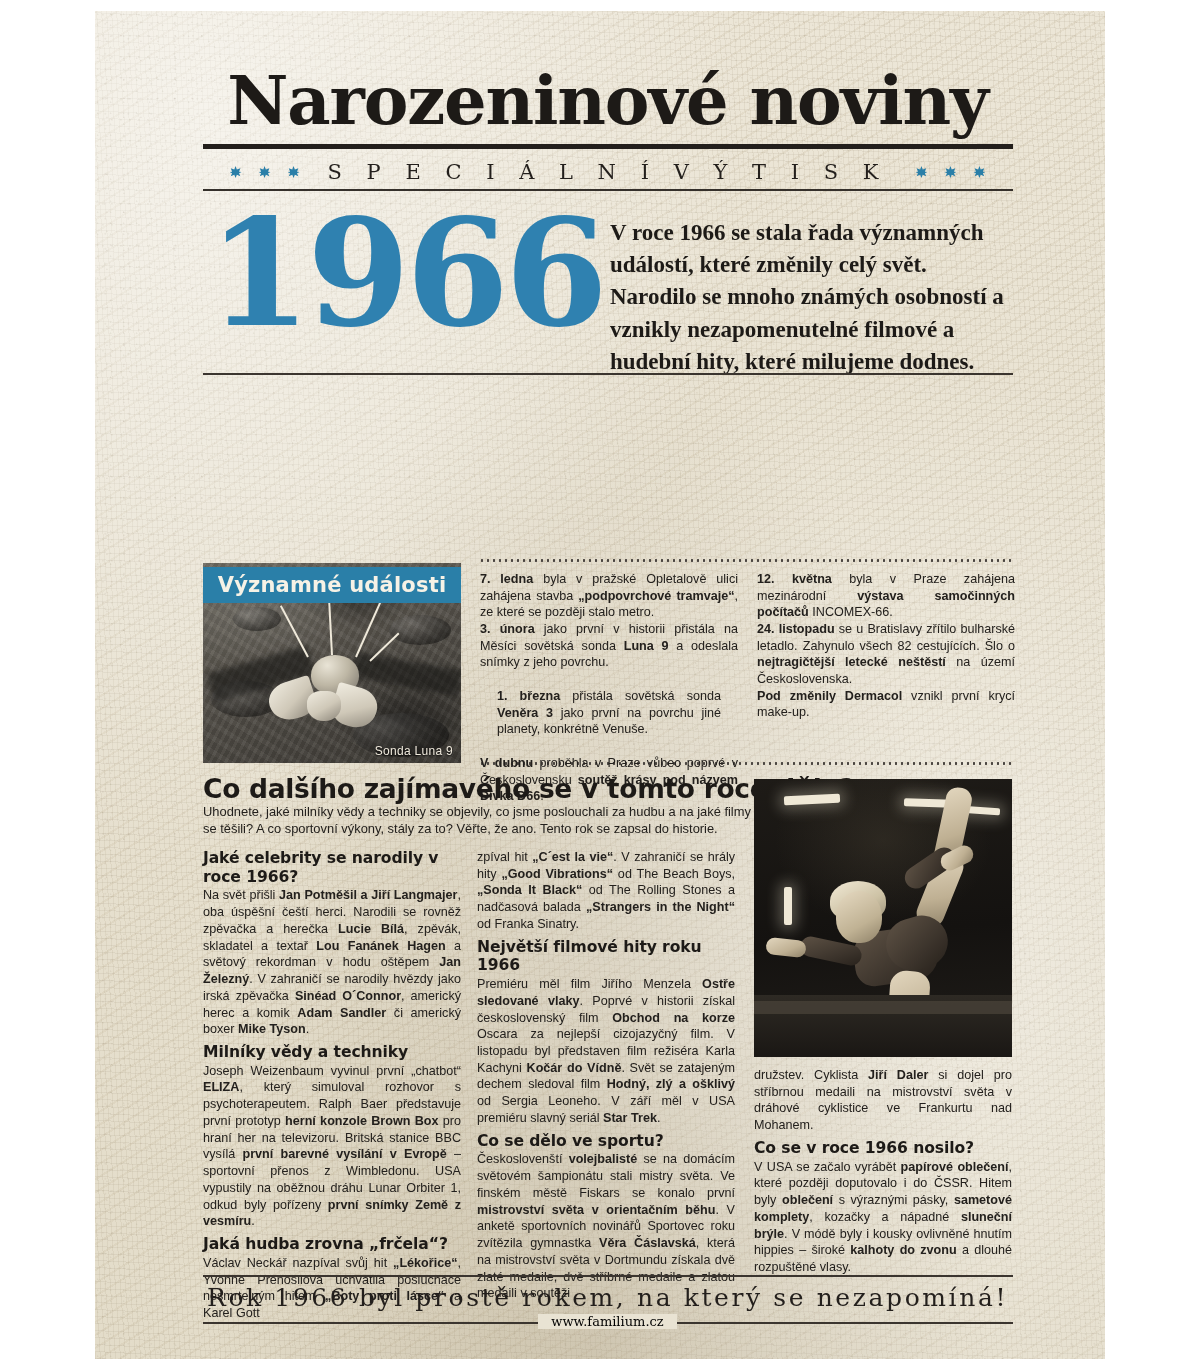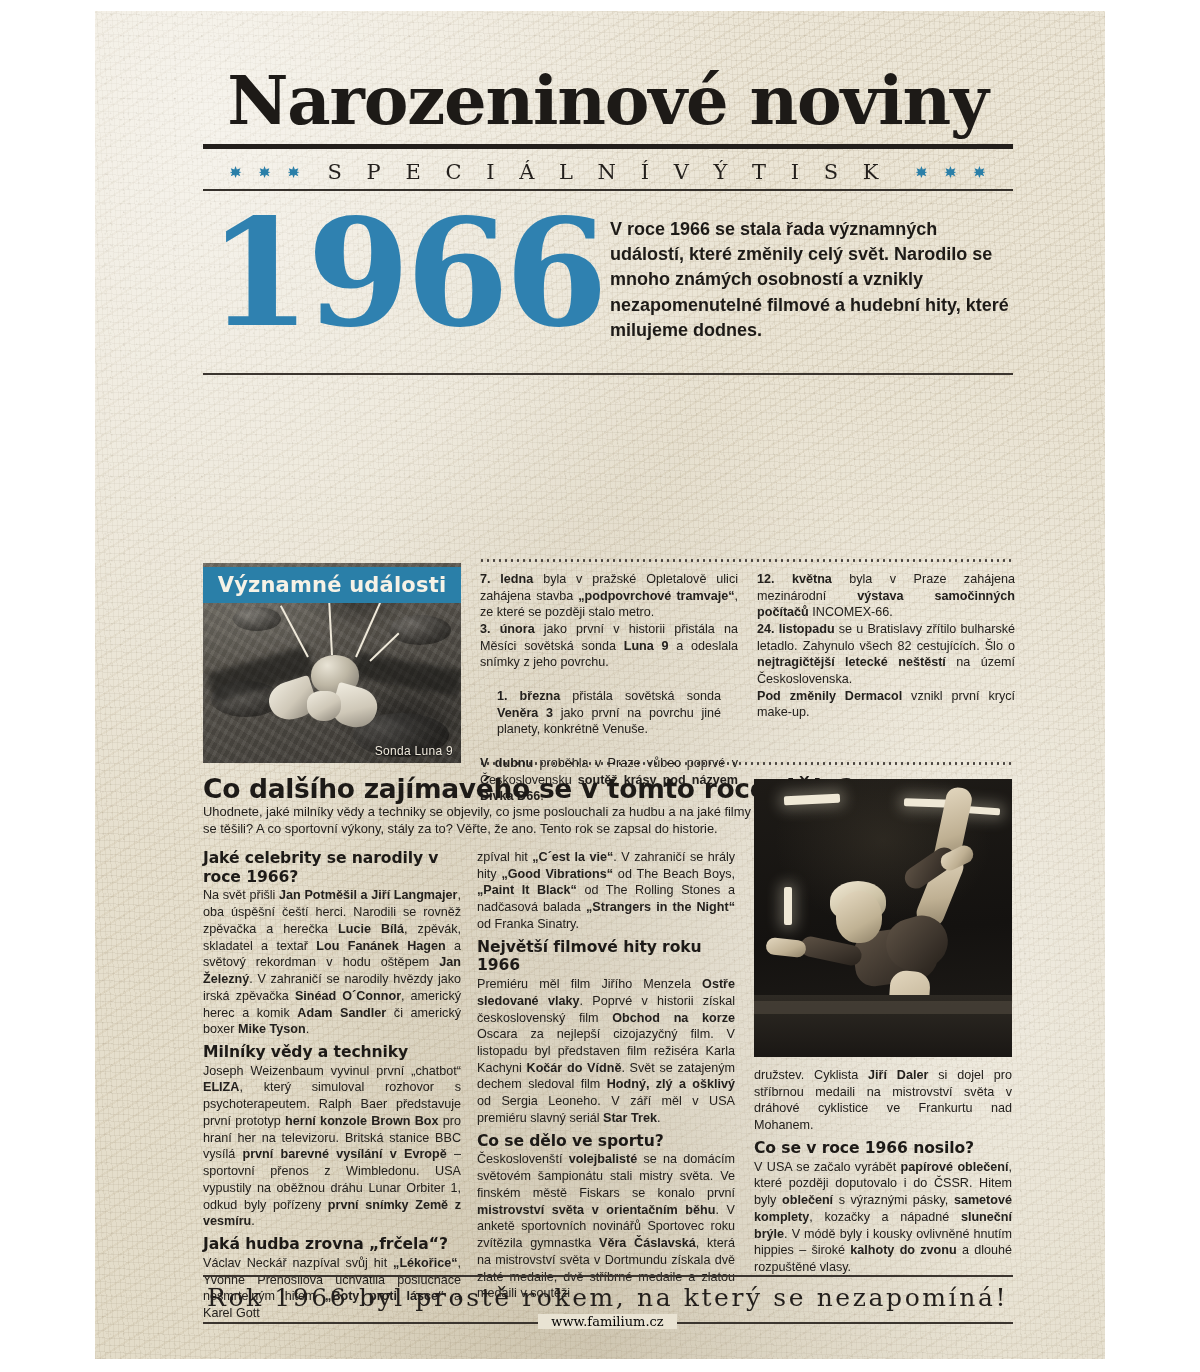--- a/index.html
+++ b/index.html
@@ -99,23 +99,23 @@
     font-family: "DejaVu Serif", "Liberation Serif", serif;
     font-weight: 700;
     font-size: 148px;
     line-height: 1;
     letter-spacing: -4px;
     color: #2f81b0;
   }
   #hero-text {
     position: absolute;
     left: 410px; top: 206px; width: 400px;
-    font-family: Liberation Sans, sans-serif;
+    font-family: Liberation Serif, serif;
     font-weight: 700;
-    font-size: 18px;
+    font-size: 23px;
     line-height: 1.40;
     color: #1d1a17;
   }
   #hero-rule {
     position: absolute;
     left: 3px; top: 362px; width: 810px; height: 2px;
     background: #3b352f;
   }
 
   
@@ -406,21 +406,21 @@
     <div class="body-col" id="body-col-1">
       <div class="sec-head first">Jaké celebrity se narodily v roce 1966?</div>
       <p class="para">Na svět přišli <b>Jan Potměšil a Jiří Langmajer</b>, oba úspěšní čeští herci. Narodili se rovněž zpěvačka a herečka <b>Lucie Bílá</b>, zpěvák, skladatel a textař <b>Lou Fanánek Hagen</b> a světový rekordman v hodu oštěpem <b>Jan Železný</b>. V zahraničí se narodily hvězdy jako irská zpěvačka <b>Sinéad O´Connor</b>, americký herec a komik <b>Adam Sandler</b> či americký boxer <b>Mike Tyson</b>.</p>
       <div class="sec-head">Milníky vědy a techniky</div>
       <p class="para">Joseph Weizenbaum vyvinul první „chatbot“ <b>ELIZA</b>, který simuloval rozhovor s psychoterapeutem. Ralph Baer představuje první prototyp <b>herní konzole Brown Box</b> pro hraní her na televizoru. Britská stanice BBC vysílá <b>první barevné vysílání v Evropě</b> – sportovní přenos z Wimbledonu. USA vypustily na oběžnou dráhu Lunar Orbiter 1, odkud byly pořízeny <b>první snímky Země z vesmíru</b>.</p>
       <div class="sec-head">Jaká hudba zrovna „frčela“?</div>
       <p class="para">Václav Neckář nazpíval svůj hit <b>„Lékořice“</b>, Yvonne Přenosilová uchvátila posluchače nesmrtelným hitem <b>„Boty proti lásce“</b> a Karel Gott</p>
     </div>
 
     <div class="body-col" id="body-col-2">
-      <p class="para">zpíval hit <b>„C´est la vie“</b>. V zahraničí se hrály hity <b>„Good Vibrations“</b> od The Beach Boys, <b>„Paint It Black“</b> od The Rolling Stones a nadčasová balada <b>„Strangers in the Night“</b> od Franka Sinatry.</p>
+      <p class="para">zpíval hit <b>„C´est la vie“</b>. V zahraničí se hrály hity <b>„Good Vibrations“</b> od The Beach Boys, <b>„Sonda It Black“</b> od The Rolling Stones a nadčasová balada <b>„Strangers in the Night“</b> od Franka Sinatry.</p>
       <div class="sec-head">Největší filmové hity roku 1966</div>
       <p class="para">Premiéru měl film Jiřího Menzela <b>Ostře sledované vlaky</b>. Poprvé v historii získal československý film <b>Obchod na korze</b> Oscara za nejlepší cizojazyčný film. V listopadu byl představen film režiséra Karla Kachyni <b>Kočár do Vídně</b>. Svět se zatajeným dechem sledoval film <b>Hodný, zlý a ošklivý</b> od Sergia Leoneho. V září měl v USA premiéru slavný seriál <b>Star Trek</b>.</p>
       <div class="sec-head">Co se dělo ve sportu?</div>
       <p class="para">Českoslovenští <b>volejbalisté</b> se na domácím světovém šampionátu stali mistry světa. Ve finském městě Fiskars se konalo první <b>mistrovství světa v orientačním běhu</b>. V anketě sportovních novinářů Sportovec roku zvítězila gymnastka <b>Věra Čáslavská</b>, která na mistrovství světa v Dortmundu získala dvě zlaté medaile, dvě stříbrné medaile a zlatou medaili v soutěži</p>
     </div>
 
     <div class="body-col" id="body-col-3">
       <p class="para">družstev. Cyklista <b>Jiří Daler</b> si dojel pro stříbrnou medaili na mistrovství světa v dráhové cyklistice ve Frankurtu nad Mohanem.</p>
       <div class="sec-head">Co se v roce 1966 nosilo?</div>
       <p class="para">V USA se začalo vyrábět <b>papírové oblečení</b>, které později doputovalo i do ČSSR. Hitem byly <b>oblečení</b> s výraznými pásky, <b>sametové komplety</b>, kozačky a nápadné <b>sluneční brýle</b>. V módě byly i kousky ovlivněné hnutím hippies – široké <b>kalhoty do zvonu</b> a dlouhé rozpuštěné vlasy.</p>

